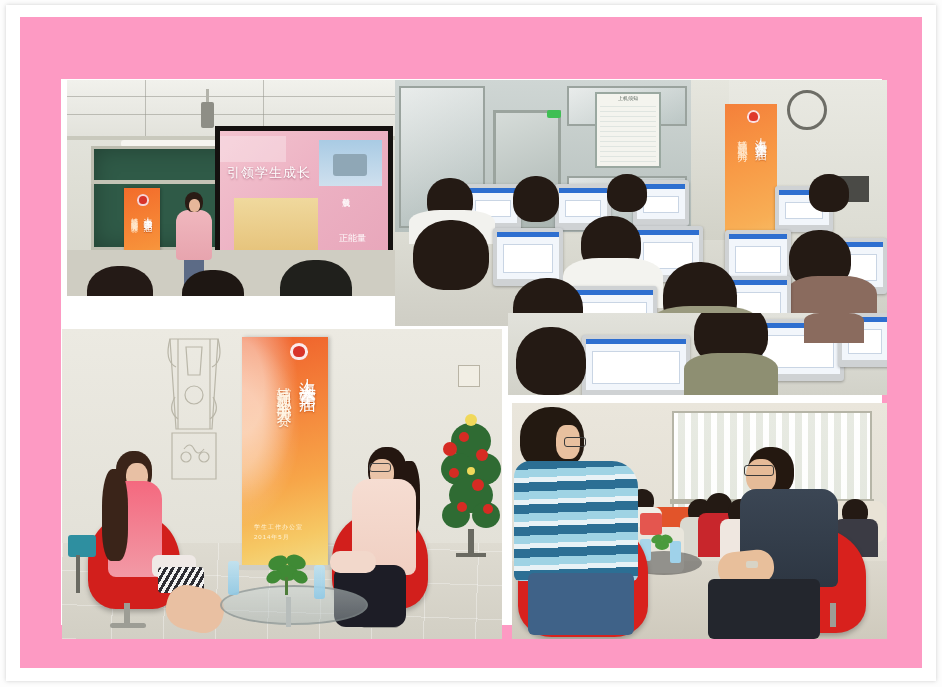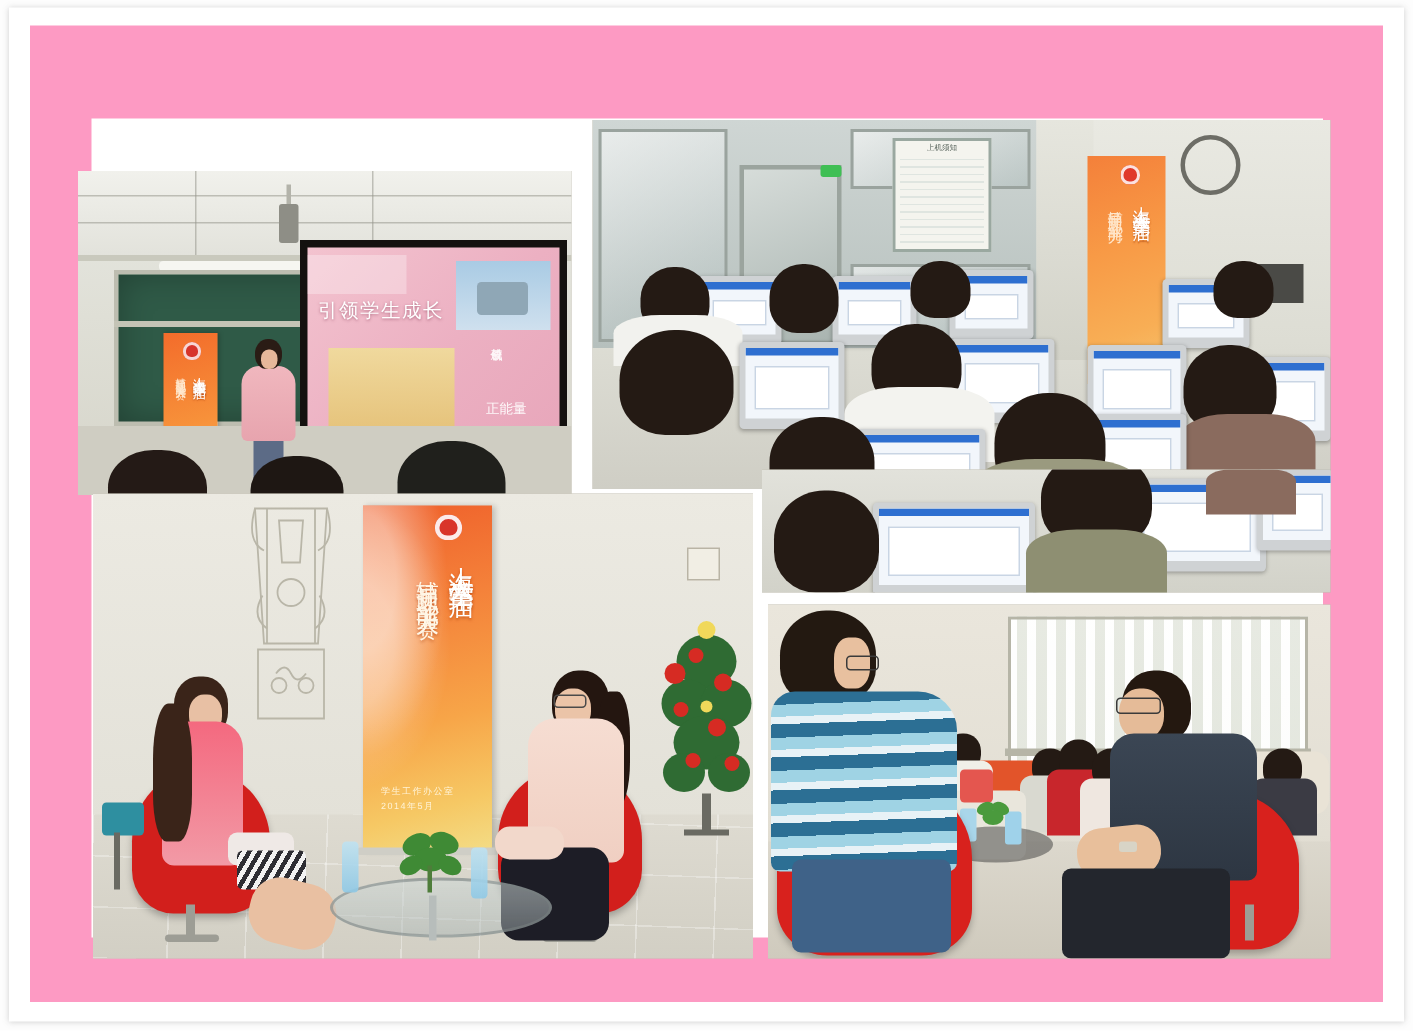--- a/index.html
+++ b/index.html
@@ -35,21 +35,21 @@
     background:#b9b5a8;
     border:0;
   }
   .photo .scene{position:absolute;inset:0;}
   .ph-label{
     position:absolute;left:0;top:0;width:0;height:0;overflow:hidden;
     font-size:1px;color:transparent;
   }
 
   
-  #photo-classroom{left:52px;top:80px;width:329px;height:216px;margin-top:34px;}
+  #photo-classroom{left:67px;top:80px;width:329px;height:216px;}
   .cls-wallback{position:absolute;inset:0;background:linear-gradient(#e7e8e2,#dfdfd6 45%,#d6d5ca);}
   .cls-ceiling{position:absolute;left:0;top:0;width:100%;height:58px;background:linear-gradient(#f1f1ec,#e2e2db);}
   .cls-ceilline{position:absolute;height:1px;background:rgba(150,150,140,.55);}
   .cls-beam{position:absolute;left:0;top:56px;width:100%;height:4px;background:#c9c9bd;}
   .cls-proj{position:absolute;left:134px;top:22px;width:13px;height:26px;background:#8e8e86;border-radius:2px;
             box-shadow:0 -18px 0 -5px #b3b3aa;}
   .cls-light{position:absolute;top:60px;left:54px;width:96px;height:7px;background:#f6f6f1;border-radius:3px;}
   .cls-light2{position:absolute;top:62px;left:178px;width:74px;height:6px;background:#eeeee8;border-radius:3px;}
   .cls-board{position:absolute;left:24px;top:66px;width:205px;height:98px;background:#2f5a47;
              border:3px solid #bdbdb0;box-shadow:inset 0 0 22px rgba(0,0,0,.28);}

